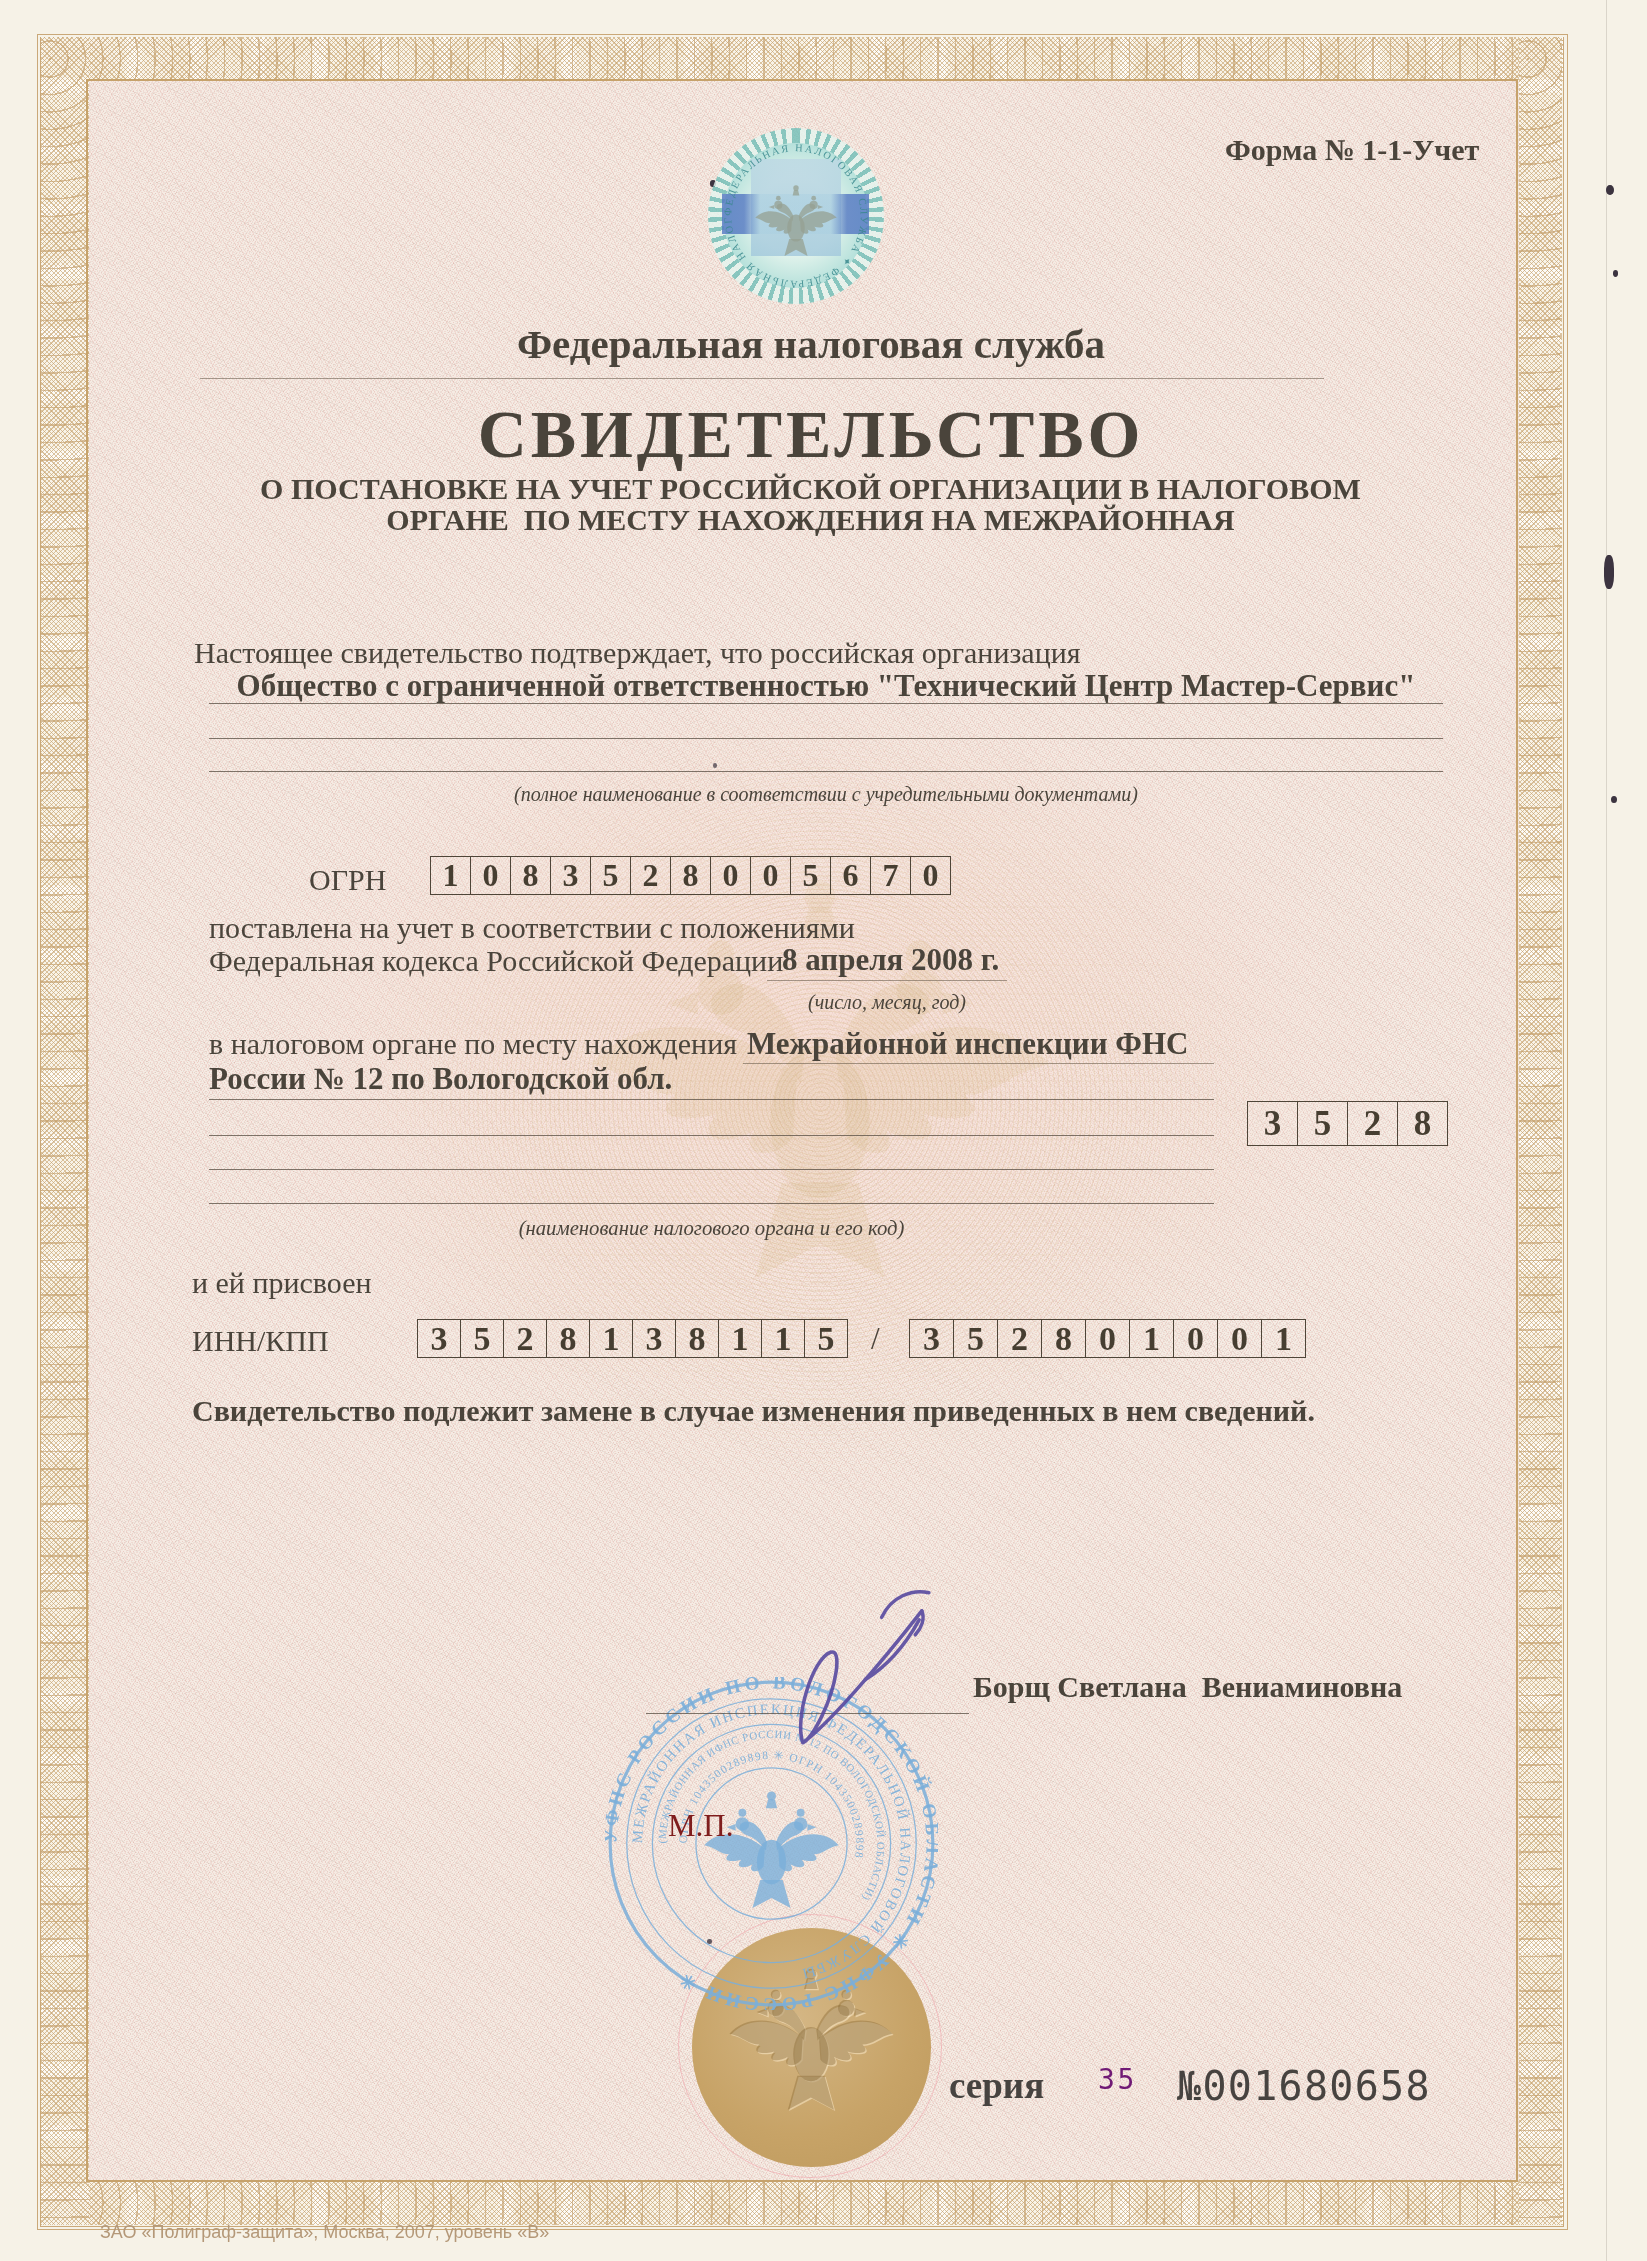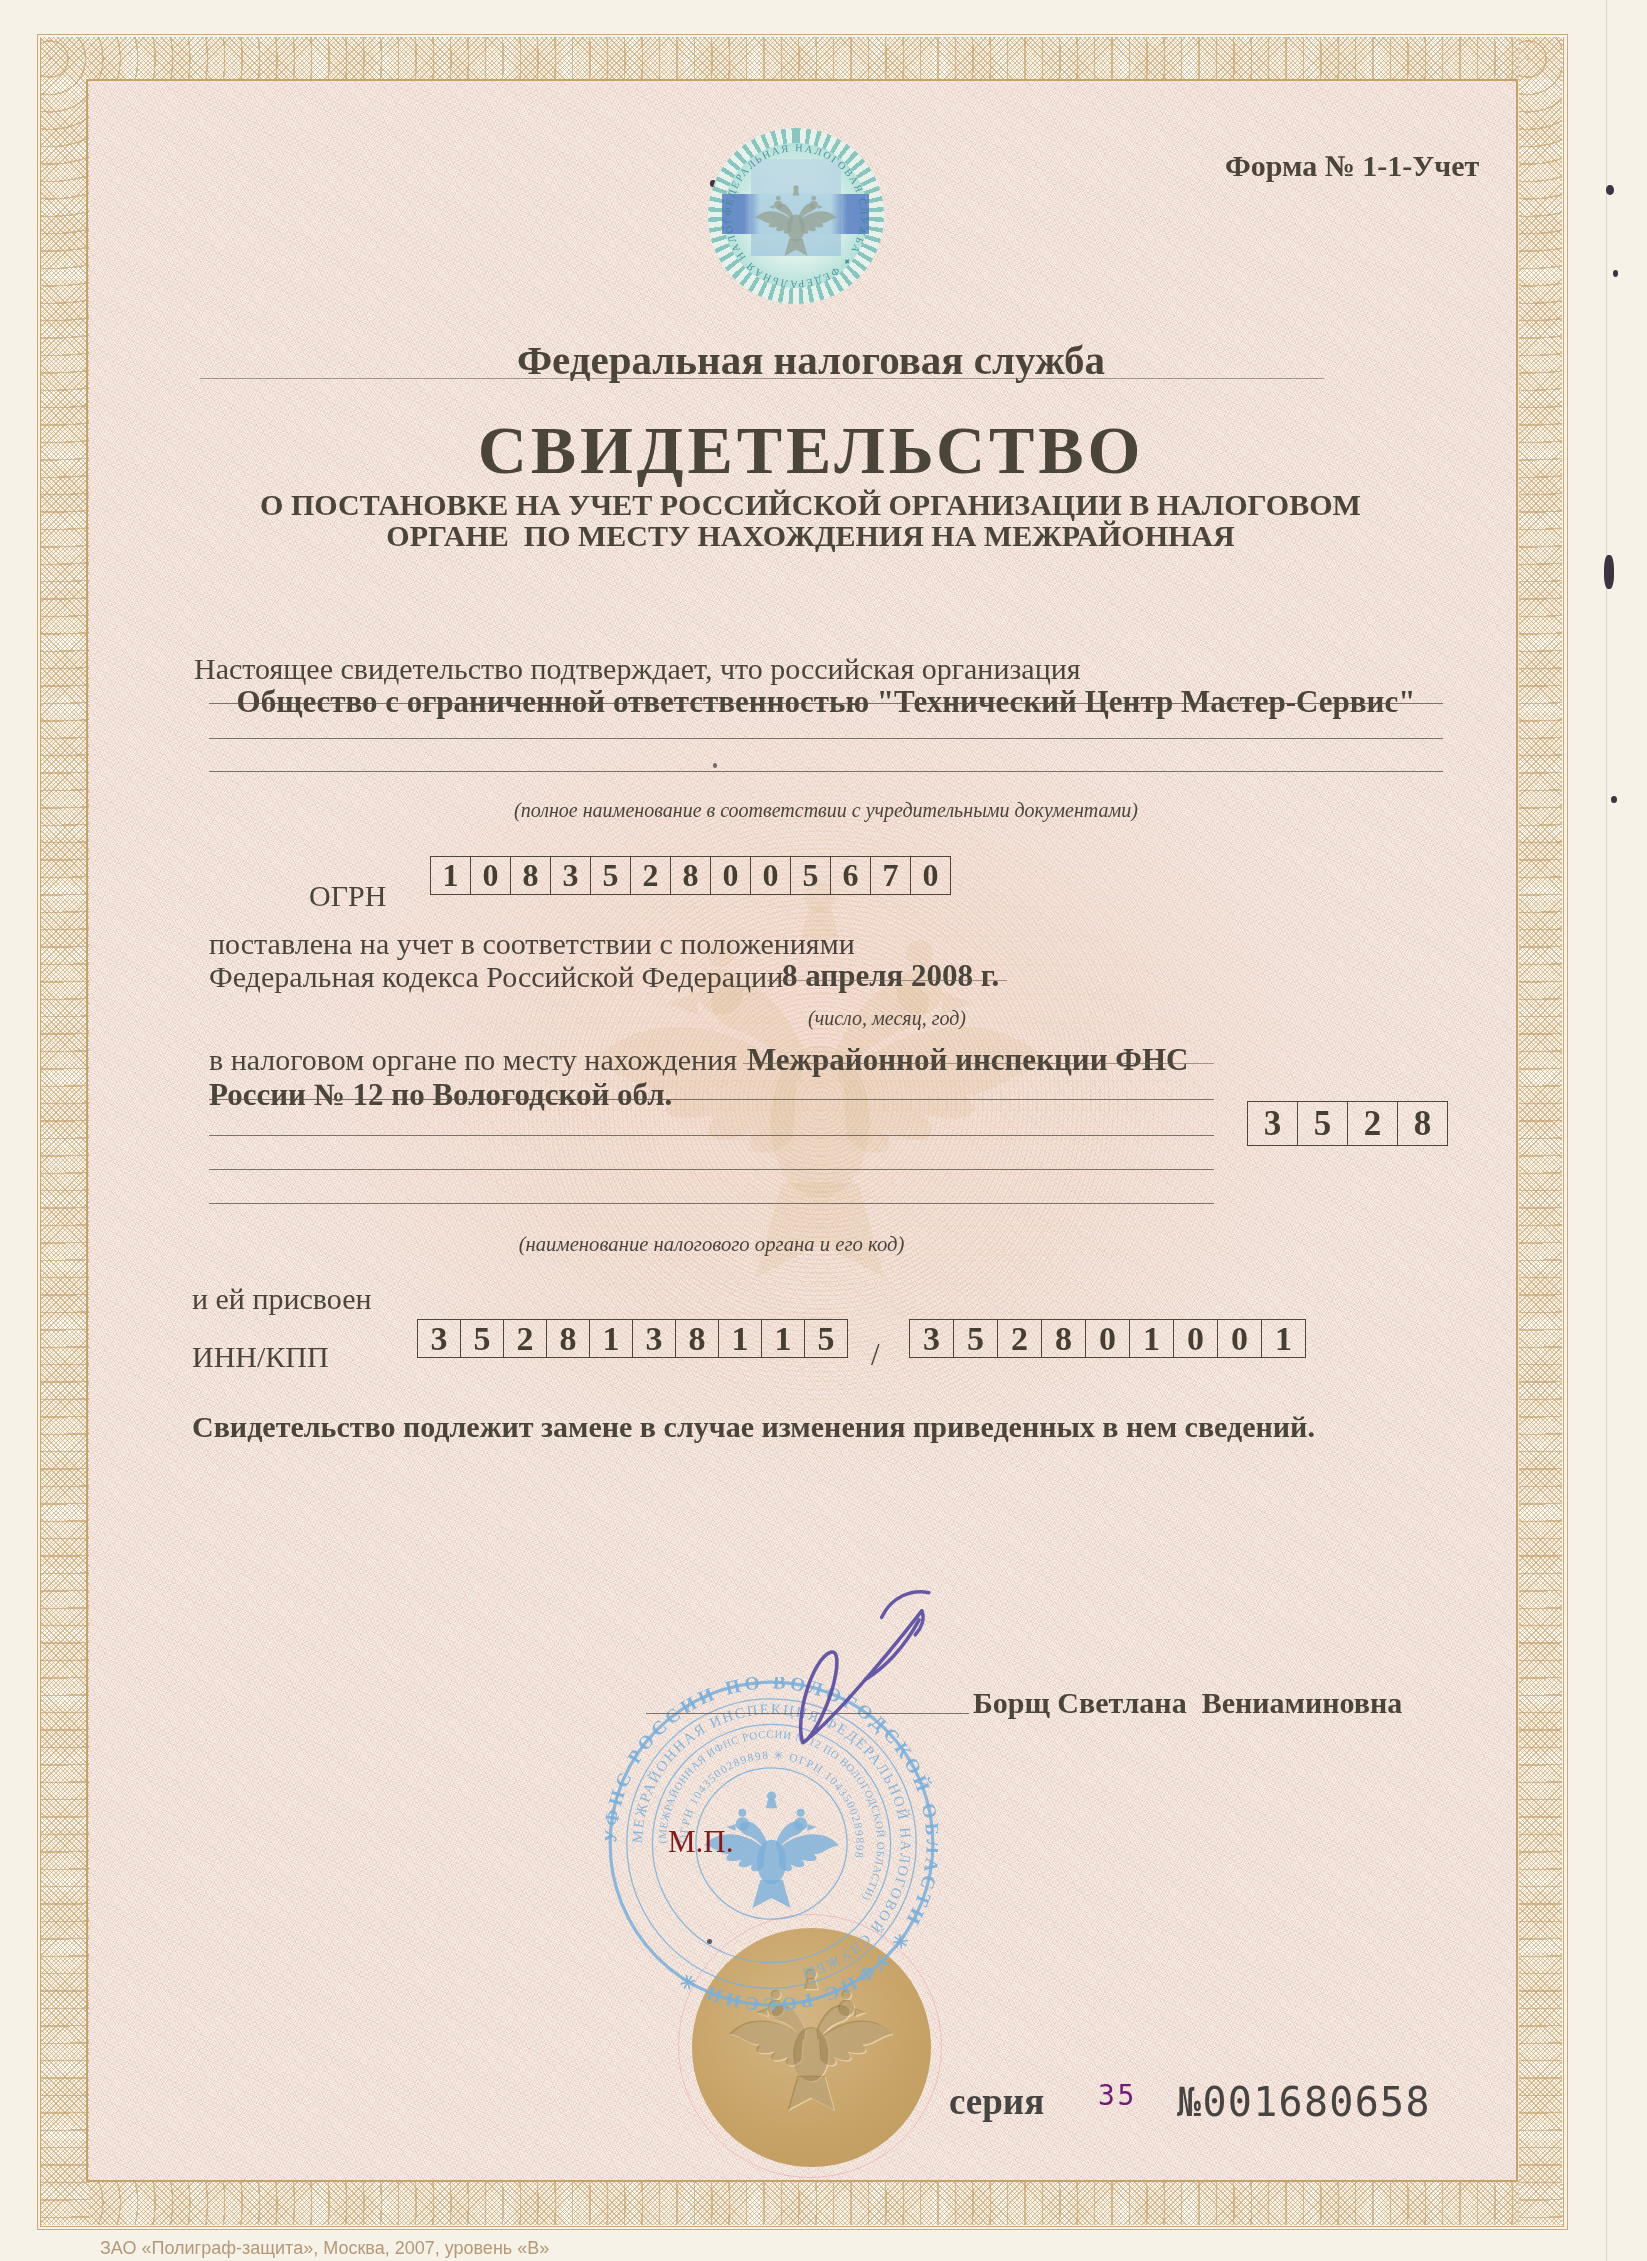--- a/index.html
+++ b/index.html
@@ -1,19 +1,19 @@
 <!DOCTYPE html>
 <html style="font-size:10.3px"><head>
 <meta charset="utf-8">
 <style>
   html,body{margin:0;padding:0;background:#8a8378;}
   #page{position:relative;width:1647px;height:2261px;background:#f6f2e7;overflow:hidden;
         font-family:"Liberation Serif", serif;color:#4a443b;}
   .abs{position:absolute;}
-  .t{white-space:pre-wrap;color:#4a443b;margin-top:16px;}
+  .t{white-space:pre-wrap;color:#4a443b;}
   
   #field{left:88px;top:81px;width:1431px;height:2102px;background-color:#f5ebe3;
     background-image:
       radial-gradient(60% 26% at 50% 46%, rgba(246,213,203,.55), rgba(246,213,203,0) 70%),
       repeating-linear-gradient(63deg,  rgba(219,128,122,.17) 0 0.6px, transparent 0.6px 3px),
       repeating-linear-gradient(117deg, rgba(219,128,122,.15) 0 0.6px, transparent 0.6px 3px),
       repeating-linear-gradient(27deg,  rgba(152,136,120,.13) 0 0.6px, transparent 0.6px 3.9px),
       repeating-linear-gradient(153deg, rgba(152,136,120,.10) 0 0.6px, transparent 0.6px 4.5px);}
   
   #lace{left:336px;top:698px;width:969px;height:807px;border-radius:50%;opacity:.55;

